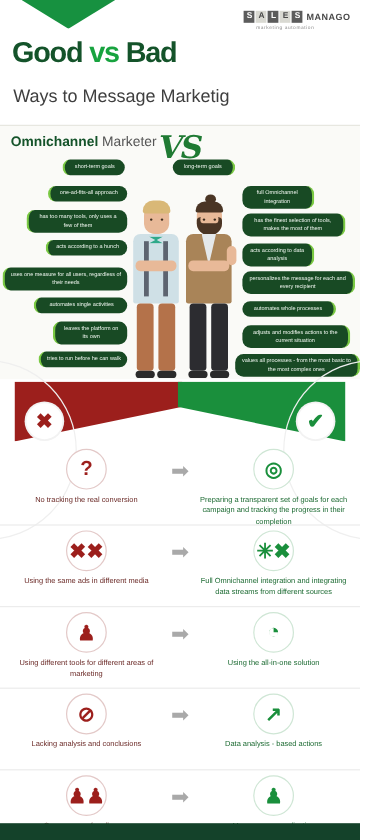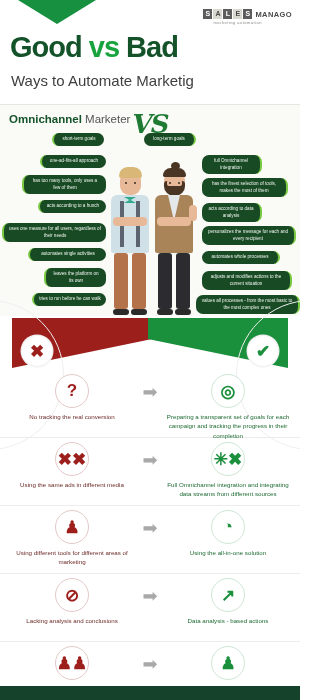--- a/index.html
+++ b/index.html
@@ -22,21 +22,21 @@
   .logo-boxes { display:flex; gap:1px; }
   .logo-boxes span {
     display:block; width:9px; height:10px; line-height:10px;
     font-size:7px; font-weight:bold; text-align:center;
     background:#5c5c5c; color:#fff;
   }
   .logo-boxes span.alt { background:#d9d9d2; color:#4a4a4a; }
   .logo-managо { font-size:7.5px; font-weight:bold; color:#4a4a4a; letter-spacing:.4px; }
   .logo-tag { font-size:4px; color:#8a8a8a; letter-spacing:.5px; margin-top:1px; margin-right:30px; }
 
-  .title { position:absolute; left:10px; top:31px; font-size:29px; font-weight:bold; letter-spacing:-1px; }
+  .title { position:absolute; left:10px; top:31px; font-size:24px; font-weight:bold; letter-spacing:-1px; }
   .title .dark { color:#14532a; }
   .title .lite { color:#18a33f; }
   .subtitle { position:absolute; left:11px; top:72px; font-size:15px; color:#3f3f3f; }
 
   
   .band {
     position:absolute; left:0; top:104px; width:300px; height:212px;
     background:#fafaf7;
     border-top:1px solid #e7e7e0;
   }
@@ -155,21 +155,21 @@
       <div class="logo-managо">MANAGO</div>
     </div>
     <div class="logo-tag">marketing automation</div>
   </div>
 
   <div class="title">
     <span class="dark">Good</span>
     <span class="lite">vs</span>
     <span class="dark">Bad</span>
   </div>
-  <div class="subtitle">Ways to Automate Marketig</div>
+  <div class="subtitle">Ways to Message Marketig</div>
 
   <div class="band">
     <div class="band-head">
       <div class="h-left">
         <span class="h-bold-red">Omnichannel</span>
         <span class="h-norm">Marketer</span>
       </div>
       <div class="vs">VS</div>
     </div>
 

